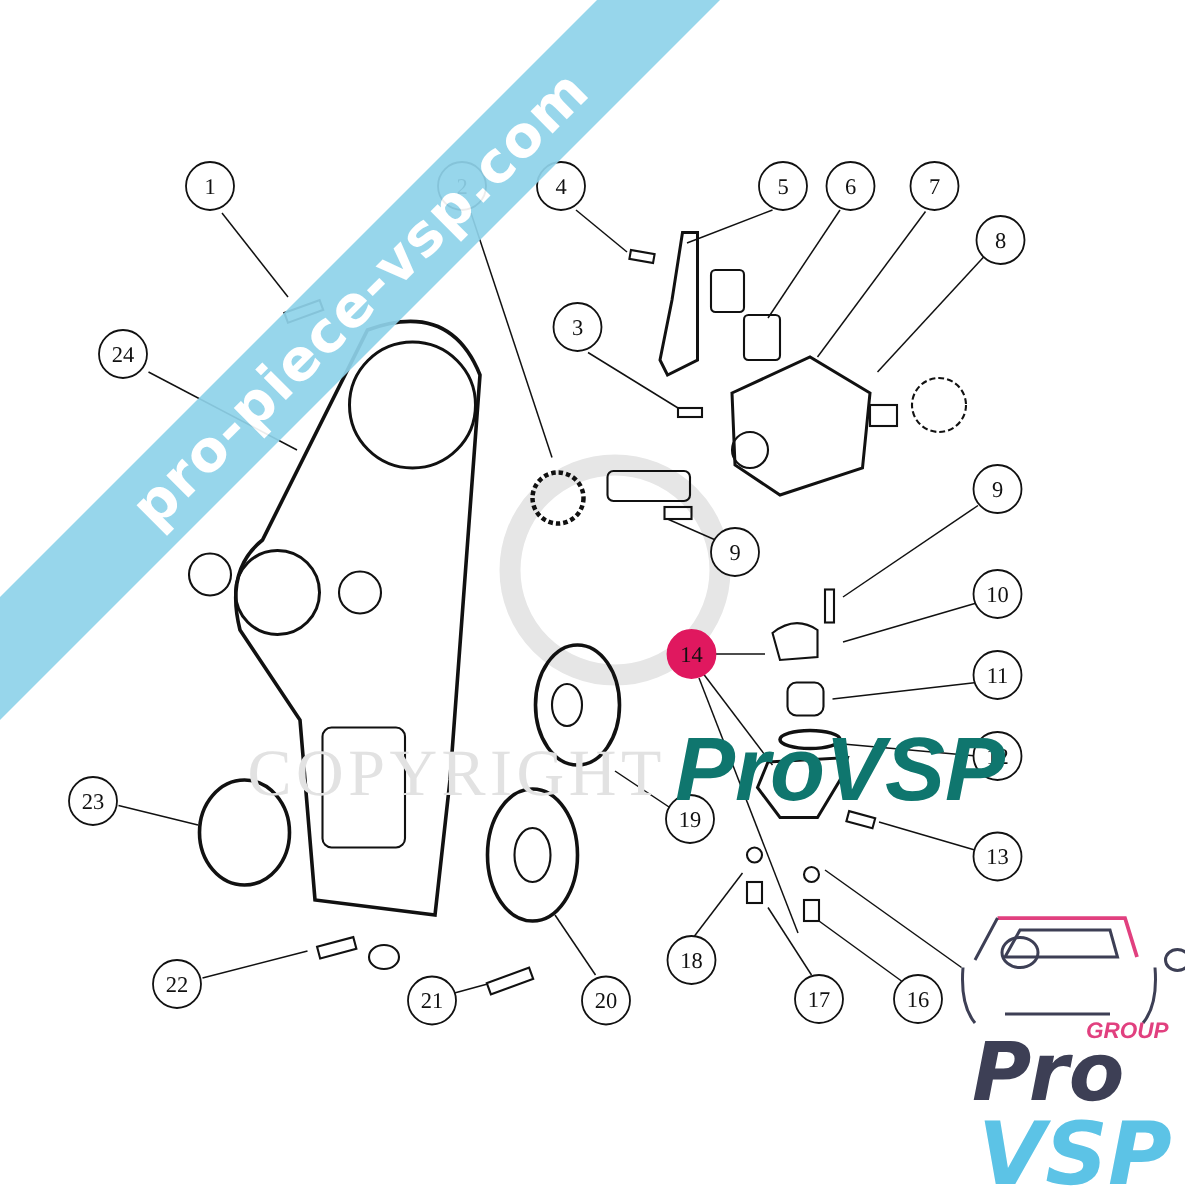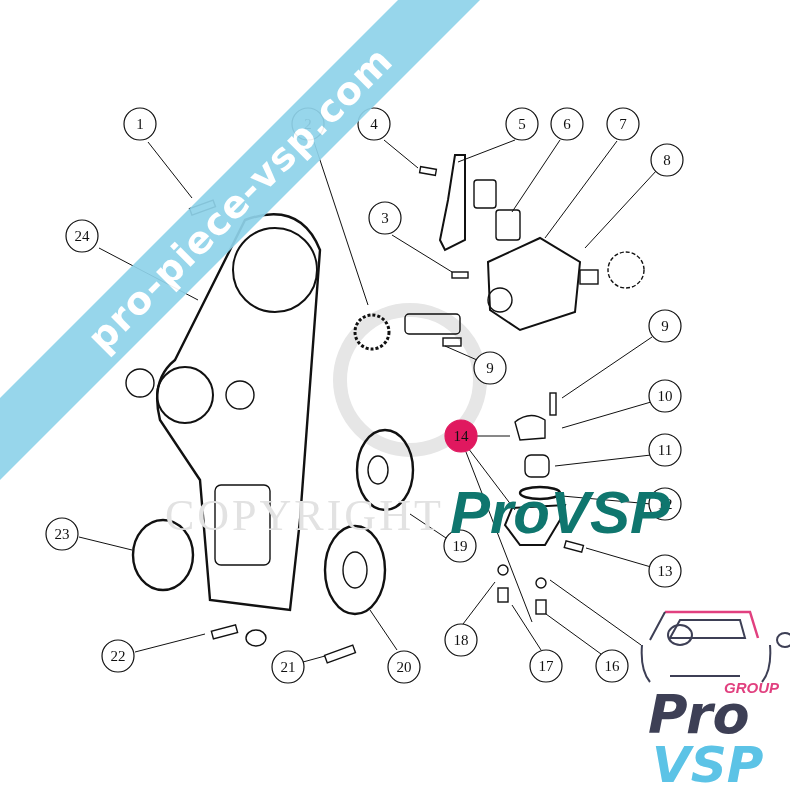--- a/index.html
+++ b/index.html
@@ -6,21 +6,21 @@
   #stage{position:relative;width:800px;height:800px;overflow:hidden;background:#ffffff;font-family:"Liberation Serif",serif;}
   svg{position:absolute;left:0;top:0;}
   .callout-text{font-family:"Liberation Serif",serif;font-size:15px;fill:#111;}
   .banner{position:absolute;left:-140px;top:170px;width:760px;height:58px;background:#8fd3ea;transform:rotate(-45deg);transform-origin:center;display:flex;align-items:center;justify-content:center;opacity:.92;}
   .banner span{color:#fff;font-family:"DejaVu Sans",sans-serif;font-weight:bold;font-size:38px;letter-spacing:1px;}
   .wm{position:absolute;left:165px;top:490px;font-family:Liberation Serif, serif;font-size:44px;color:#e2e2e2;letter-spacing:3px;}
   .wm2{position:absolute;left:450px;top:478px;font-family:"Liberation Sans",sans-serif;font-style:italic;font-weight:bold;font-size:60px;color:#0f766e;}
   .logo{position:absolute;left:620px;top:600px;width:170px;height:170px;}
   .logo .group{position:absolute;left:104px;top:79px;font-family:Liberation Sans, sans-serif;font-size:15px;font-style:italic;font-weight:bold;color:#e1407f;}
   .logo .pro{position:absolute;left:28px;top:88px;font-family:"DejaVu Sans",sans-serif;font-style:italic;font-weight:bold;font-size:54px;color:#3d3f55;line-height:1;}
-  .logo .vsp{position:absolute;left:32px;top:140px;font-family:"DejaVu Sans",sans-serif;font-style:italic;font-weight:bold;font-size:50px;color:#5cc3e6;line-height:1;}
+  .logo .vsp{position:absolute;left:32px;top:140px;font-family:"DejaVu Sans",sans-serif;font-style:italic;font-weight:bold;font-size:58px;color:#5cc3e6;line-height:1;}
 </style>
 </head>
 <body>
 
 <div id="stage">
   <svg width="800" height="800" stroke="#111" fill="none" stroke-width="1.4">
 
     <circle cx="410" cy="380" r="70" stroke="#e6e6e6" stroke-width="14"></circle>
 
     <path d="M245 220 Q300 200 320 250 L300 520 L290 610 L210 600 L200 480 L160 420 Q150 380 175 360 Z" stroke-width="2.4"></path>

